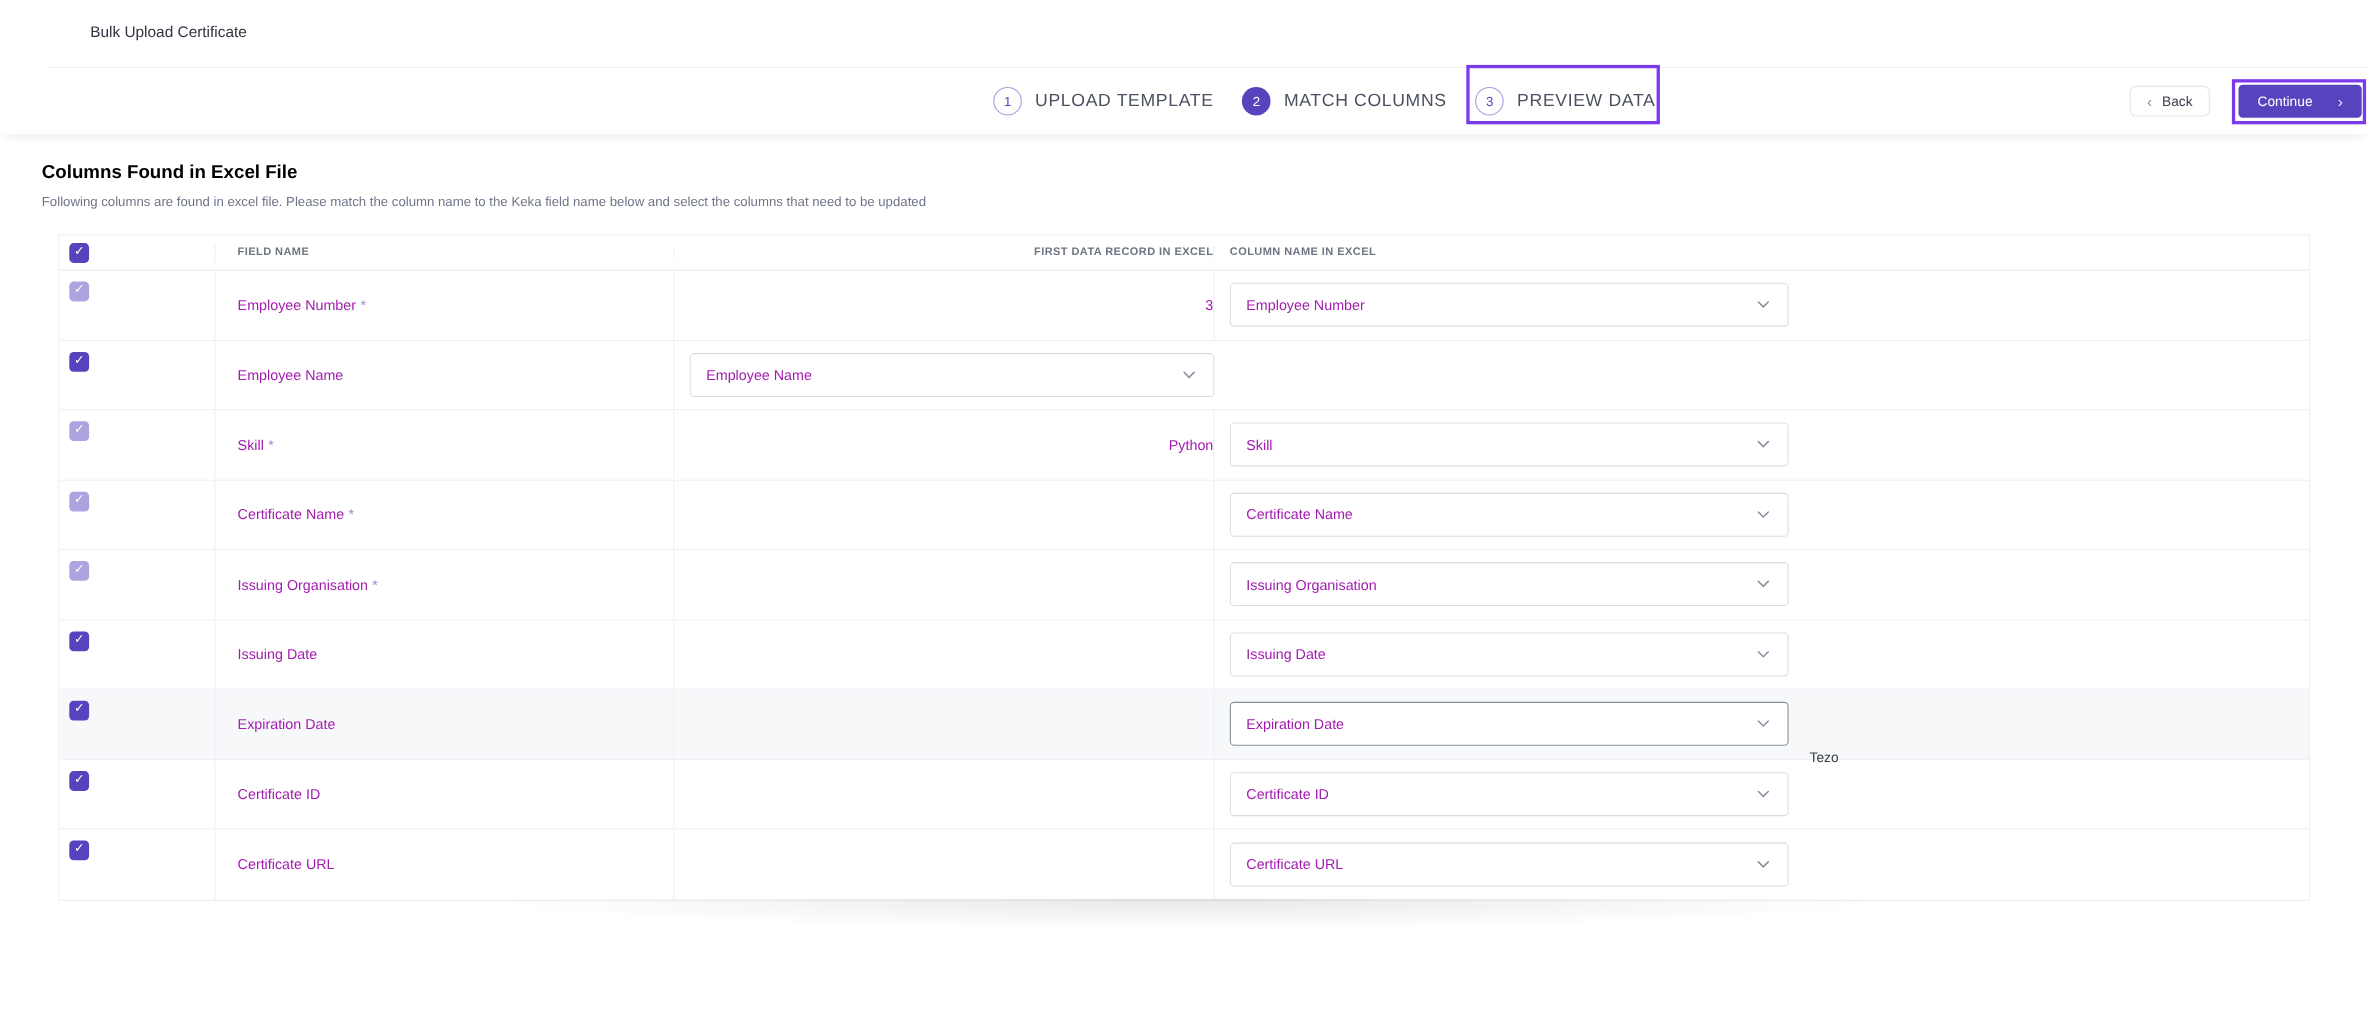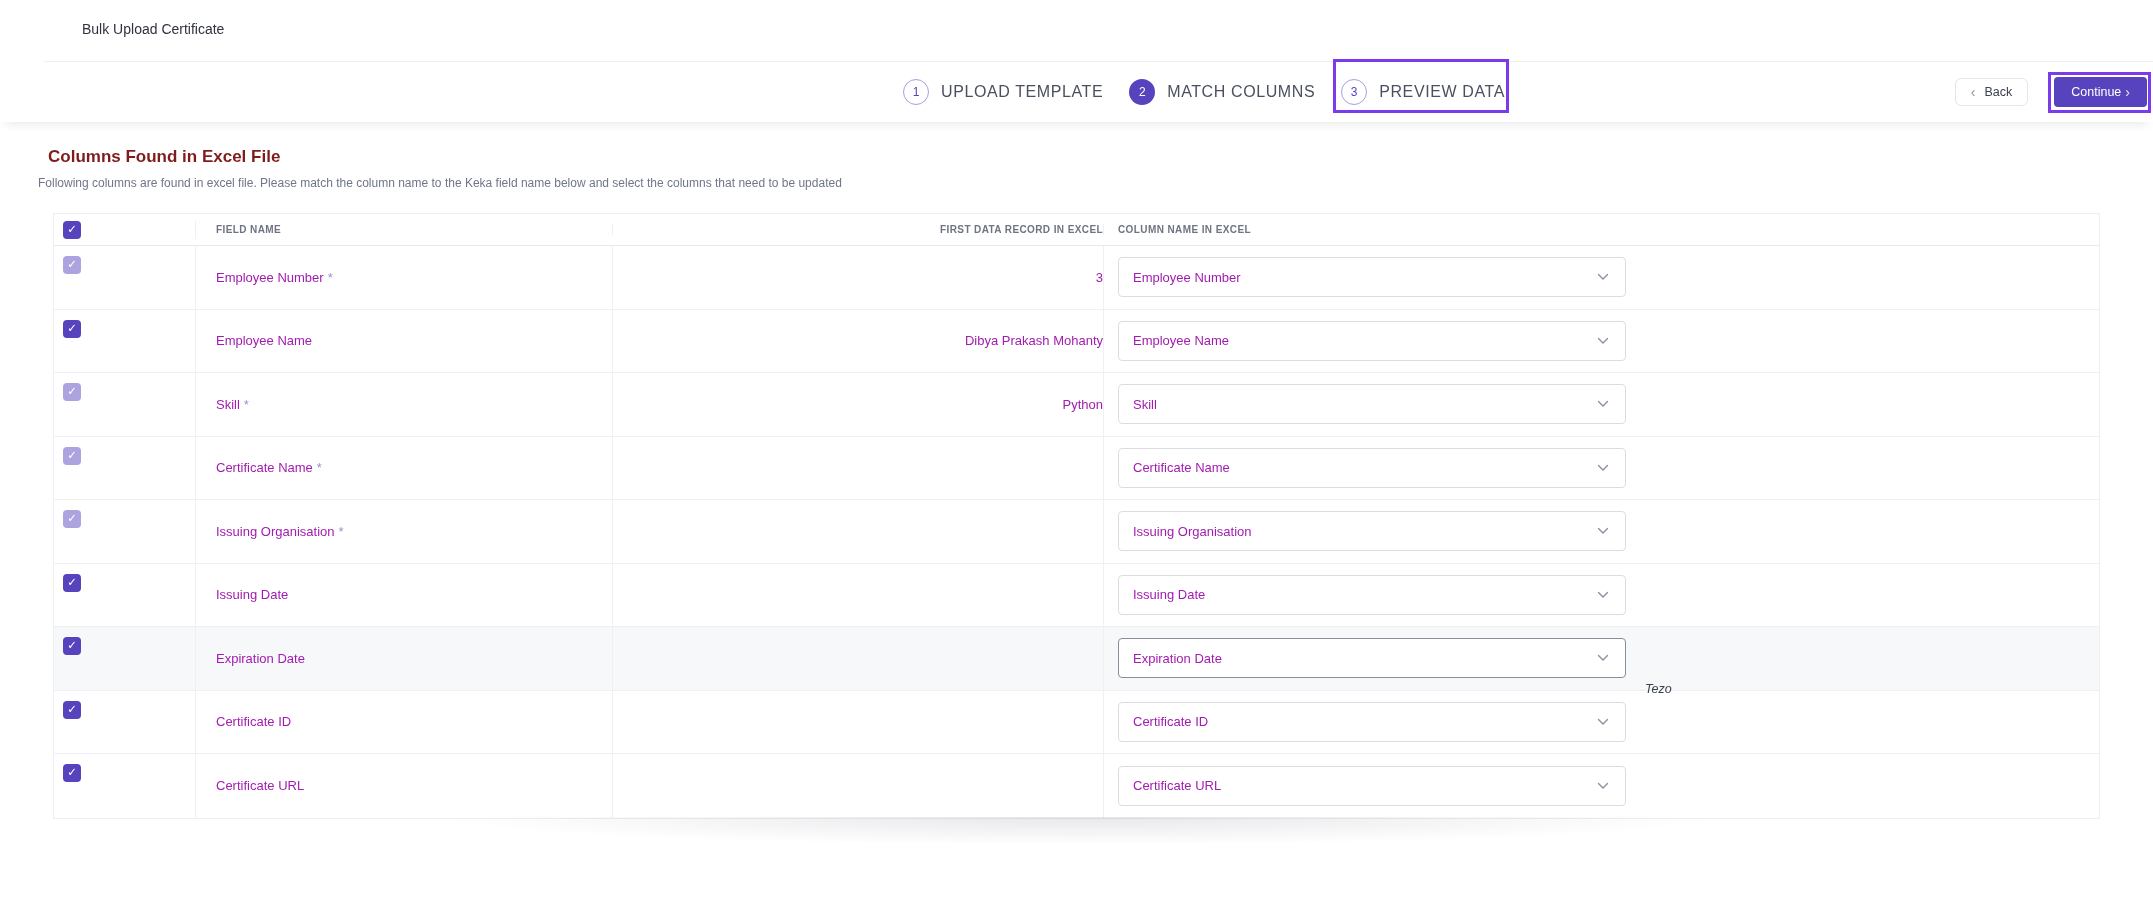--- a/index.html
+++ b/index.html
@@ -25,26 +25,26 @@
   .step.active  .circ { background:#5843be; color:#fff; }
   .slabel { font-size:16px; letter-spacing:.6px; color:#4b5060; font-weight:500; white-space:nowrap; }
   .anno-step { position:absolute; left:-8px; right:-4px; top:-20px; bottom:-8px; border:3px solid #7c3aed; pointer-events:none; }
 
   .actions { position:absolute; right:6px; top:0; height:60px; display:flex; align-items:center; gap:26px; }
   .btn-back { height:28px; padding:0 15px; border:1px solid #e3e6ea; border-radius:6px; background:#fff;
               color:#3c4150; font-size:12.5px; display:flex; align-items:center; gap:9px; cursor:pointer; }
   .chev-txt { color:#8d93a0; font-size:14px; line-height:1; }
   .btn-continue-wrap { position:relative; }
   .btn-continue { height:30px; padding:0 17px; background:#5843be; border:none; border-radius:4px;
-                  color:#fff; font-size:12.5px; display:flex; align-items:center; gap:4px; cursor:pointer;text-align:right; }
+                  color:#fff; font-size:12.5px; display:flex; align-items:center; gap:23px; cursor:pointer;text-align:right; }
   .btn-continue .chev-txt { color:#e8e4fb; }
   .anno-continue { position:absolute; left:-6px; top:-5px; right:-4px; bottom:-6px; border:3px solid #7c3aed; pointer-events:none; }
 
   
-  .sec-title { position:absolute; left:48px; top:147px; font-size:17px; font-weight:600; color:#7f1d1d; }
+  .sec-title { position:absolute; left:38px; top:147px; font-size:17px; font-weight:600; color:#000000; }
   .sec-sub   { position:absolute; left:38px; top:176px; font-size:12px; color:#70758a; }
 
   
   .table { position:absolute; left:53px; top:213px; width:2047px; background:#fff; border:1px solid #edeff3; }
   .thead, .trow { display:grid; grid-template-columns:142px 417px 491px 1fr; }
   .thead { height:32px; border-bottom:1px solid #e8eaef; align-items:center; }
   .trow  { height:63.5px; border-bottom:1px solid #eef0f4; }
   .trow:last-child { border-bottom:none; }
   .trow.hl { background:#f7f8fa; }
   .cell { display:flex; align-items:center; }
@@ -62,21 +62,21 @@
   .check { color:#fff; font-size:11.5px; font-weight:700; line-height:1; transform:translateY(-0.5px); }
 
   .fname, .frec, .dval { font-size:13px; color:#a21caf; }
   .req { color:#9e8fd0; font-size:13px; }
 
   .dropdown { width:508px; height:40px; border:1px solid #dadde3; border-radius:4px; background:#fff;
               display:flex; align-items:center; justify-content:space-between; padding:0 16px 0 14px; cursor:pointer; }
   .dropdown.focused { border-color:#878e9b; }
 
   
-  .floating { position:absolute; left:1645px; top:682px; font-size:12.5px; color:#3a3f4c;font-style:italic; }
+  .floating { position:absolute; left:1645px; top:682px; font-size:12.5px; color:#3a3f4c; }
   .bshadow { position:absolute; left:250px; top:817px; width:1660px; height:42px; pointer-events:none;
              background:radial-gradient(ellipse 55% 95% at 50% 0%, rgba(35,40,60,0.11) 0%, rgba(35,40,60,0) 70%); }
 </style>
 </head>
 <body>
 
 <div class="titlebar">
   <div class="title">Bulk Upload Certificate</div>
   <div class="close">✕</div>
 </div>
@@ -160,23 +160,20 @@
   <div class="trow">
     <div class="cell c-check">
       <span class="checkbox">
             <span class="check" style="visibility: visible;">✓</span>
           </span>
     </div>
     <div class="cell c-field">
       <span class="fname">Employee Name</span>
 
     </div>
-    <div class="cell c-first">
-      <span class="frec">Dibya Prakash Mohanty</span>
-    </div>
     <div class="cell c-col">
       <div class="dropdown">
         <span class="dval">Employee Name</span>
         <svg class="chev" width="12" height="8" viewBox="0 0 12 8">
               <path d="M1.5 1.5 L6 6 L10.5 1.5" fill="none" stroke="#8b90a0" stroke-width="1.4" stroke-linecap="round"></path>
             </svg>
       </div>
     </div>
   </div>
 

